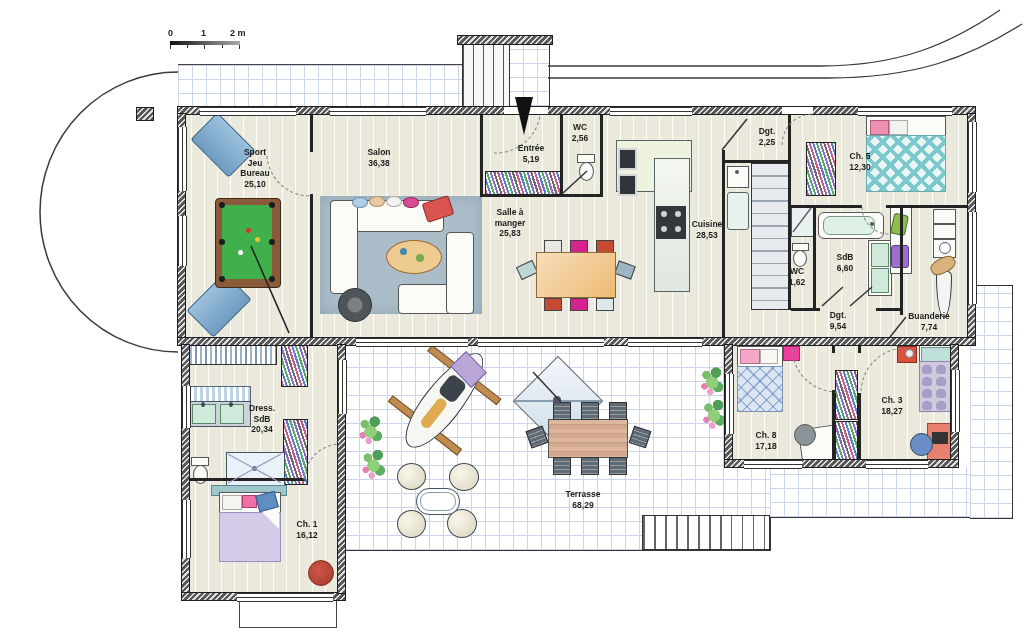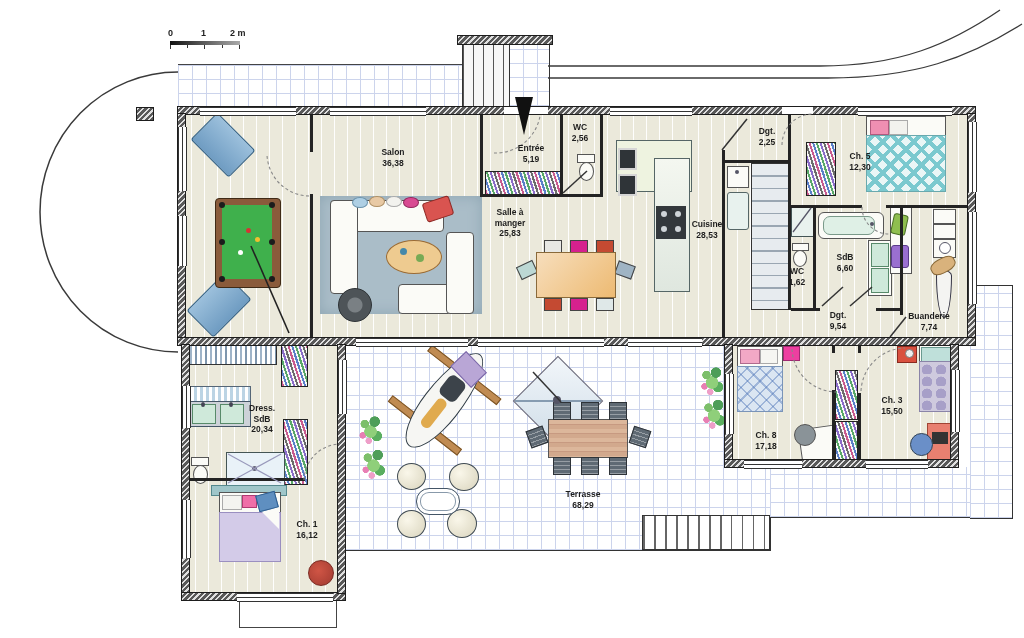--- a/index.html
+++ b/index.html
@@ -266,34 +266,37 @@
   <div class="a pouf" style="left:397px;top:463px;width:27px;height:25px"></div>
   <div class="a pouf" style="left:449px;top:463px;width:28px;height:26px"></div>
   <div class="a pouf" style="left:397px;top:510px;width:27px;height:26px"></div>
   <div class="a pouf" style="left:447px;top:509px;width:28px;height:27px"></div>
   <div class="a" style="left:416px;top:488px;width:42px;height:25px;background:#fff;border:1.5px solid #456;border-radius:13px;box-shadow:inset 0 0 0 3px #fff,inset 0 0 0 4px #89a;z-index:15"></div>
   <div class="a plant" style="left:357px;top:415px;width:26px;height:30px"></div>
   <div class="a plant" style="left:360px;top:448px;width:26px;height:32px"></div>
   <div class="a plant" style="left:699px;top:366px;width:25px;height:30px"></div>
   <div class="a plant" style="left:701px;top:398px;width:25px;height:32px"></div>
 
-  <div class="a lbl" style="left:355px;top:147px;width:76px"><span>Salon</span><span>36,38</span></div>
+  <div class="a lbl" style="left:215px;top:147px;width:80px"><span>Sport
+Jeu
+Bureau</span><span>25,10</span></div>
+  <div class="a lbl" style="left:341px;top:147px;width:76px"><span>Salon</span><span>36,38</span></div>
   <div class="a lbl" style="left:498px;top:143px;width:66px"><span>Entrée</span><span>5,19</span></div>
   <div class="a lbl" style="left:558px;top:122px;width:44px"><span>WC</span><span>2,56</span></div>
   <div class="a lbl" style="left:476px;top:207px;width:68px"><span>Salle à
 manger</span><span>25,83</span></div>
   <div class="a lbl" style="left:674px;top:219px;width:66px"><span>Cuisine</span><span>28,53</span></div>
   <div class="a lbl" style="left:734px;top:126px;width:66px"><span>Dgt.</span><span>2,25</span></div>
   <div class="a lbl" style="left:822px;top:151px;width:76px"><span>Ch. 5</span><span>12,30</span></div>
   <div class="a lbl" style="left:810px;top:252px;width:70px"><span>SdB</span><span>6,60</span></div>
   <div class="a lbl" style="left:770px;top:266px;width:54px"><span>WC</span><span>1,62</span></div>
   <div class="a lbl" style="left:804px;top:310px;width:68px"><span>Dgt.</span><span>9,54</span></div>
   <div class="a lbl" style="left:893px;top:311px;width:72px"><span>Buanderie</span><span>7,74</span></div>
   <div class="a lbl" style="left:728px;top:430px;width:76px"><span>Ch. 8</span><span>17,18</span></div>
-  <div class="a lbl" style="left:854px;top:395px;width:76px"><span>Ch. 3</span><span>15,50</span></div>
+  <div class="a lbl" style="left:854px;top:395px;width:76px"><span>Ch. 3</span><span>18,27</span></div>
   <div class="a lbl" style="left:224px;top:403px;width:76px"><span>Dress.
 SdB</span><span>20,34</span></div>
   <div class="a lbl" style="left:269px;top:519px;width:76px"><span>Ch. 1</span><span>16,12</span></div>
   <div class="a lbl" style="left:545px;top:489px;width:76px"><span>Terrasse</span><span>68,29</span></div>
 
   <svg class="ov" width="1024" height="638">
     <path d="M178,72 A138,140 0 0 0 178,352" fill="none" stroke="#3a3a3a" stroke-width="1.5"></path>
     <path d="M548,66 L820,66 C900,66 950,44 1000,10" fill="none" stroke="#3a3a3a" stroke-width="1.3"></path>
     <path d="M548,78 L828,78 C915,78 968,58 1022,24" fill="none" stroke="#3a3a3a" stroke-width="1.3"></path>
     <polygon points="515,97 533,97 524,135" fill="#111"></polygon>

